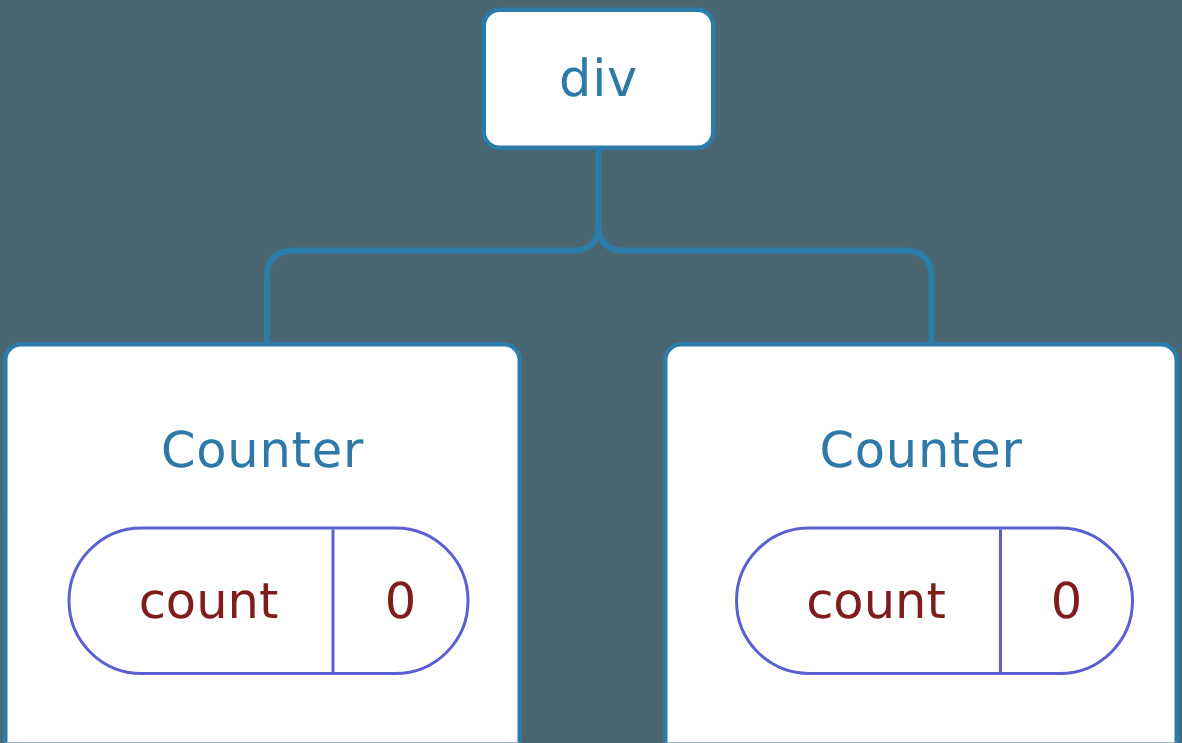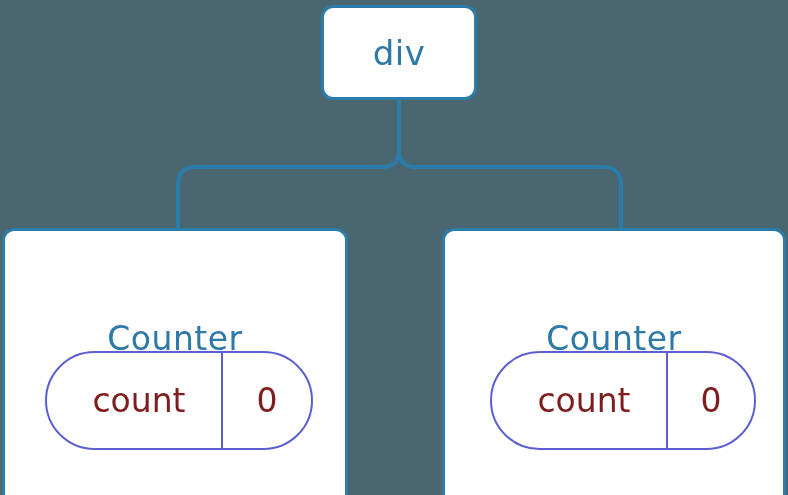--- a/index.html
+++ b/index.html
@@ -69,21 +69,20 @@
   .node-title {
     position: absolute;
     top: 52px;
     left: 0;
     right: 0;
     text-align: center;
     color: #2e79a8;
     font-size: 33px;
     line-height: 1;
     letter-spacing: 0.5px;
-    margin-top: 39px;
   }
 
   
   .state-pill {
     position: absolute;
     top: 120px;
     height: 99px;
     border: 2px solid #5c5fd0;
     border-radius: 50px;
     box-sizing: border-box;

